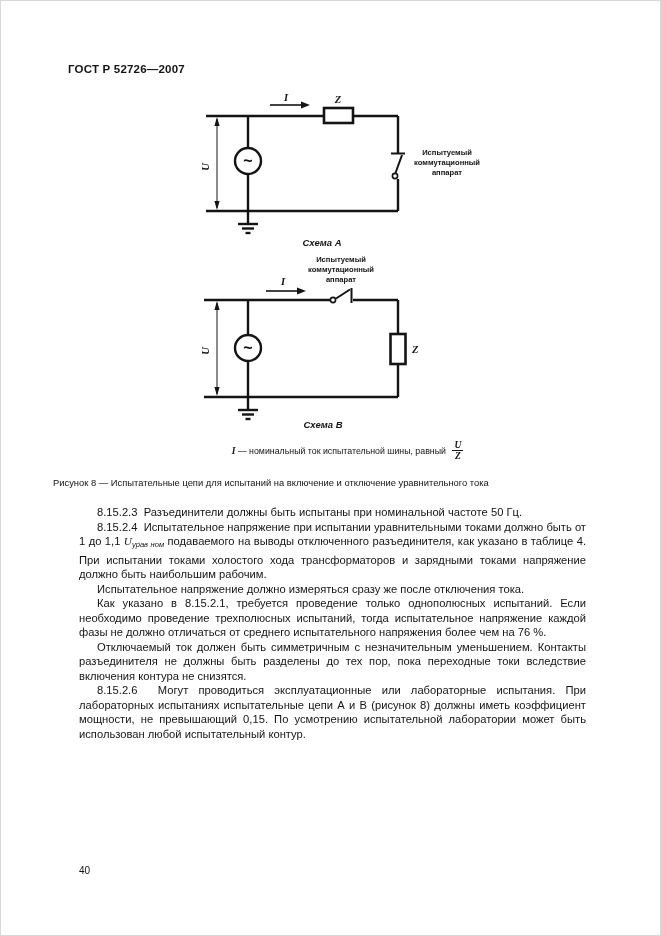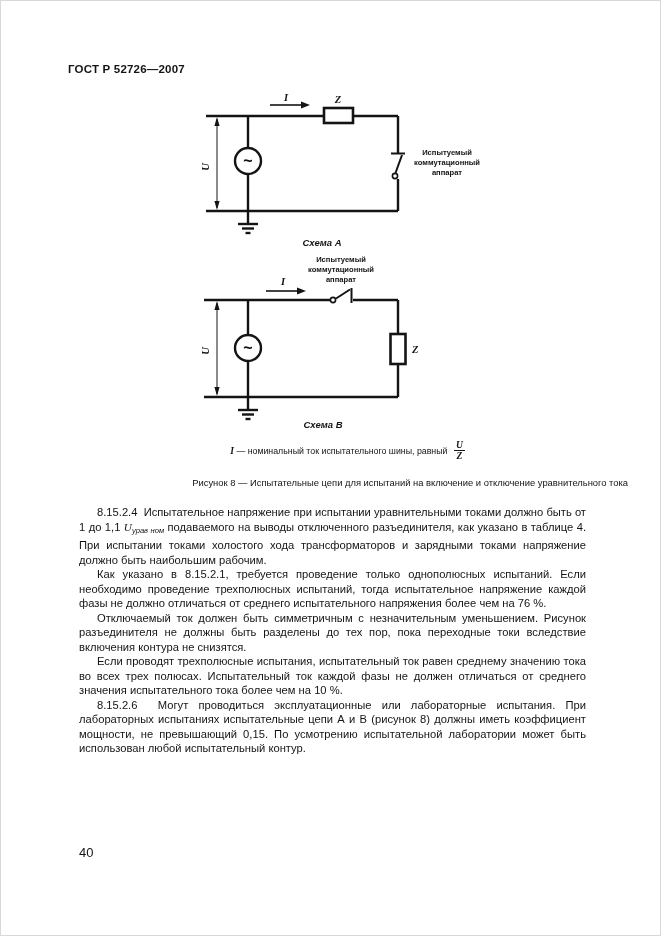--- a/index.html
+++ b/index.html
@@ -24,31 +24,31 @@
   }
   .note-sym { font-family:"Liberation Serif","DejaVu Serif",serif; font-style:italic; font-weight:bold; font-size:9.5px; }
   .frac {
     display:inline-flex; flex-direction:column; text-align:center; vertical-align:middle;
     font-family:"Liberation Serif","DejaVu Serif",serif; font-style:italic; font-weight:bold;
     font-size:9.5px; line-height:1.1; margin-left:4px; position:relative; top:-1px;
   }
   .frac-num { padding:0 2px; }
   .frac-den { border-top:1.1px solid #141414; padding:0 2px; }
   .figcap {
-    position:absolute; top:476px; left:52px; right:32px; text-align:right;
+    position:absolute; top:476px; left:52px; right:32px; text-align:left;
     font-size:9.4px; color:#141414;
   }
   .body-text {
     position:absolute; left:78px; top:504px; width:507px;
     font-size:11.2px; line-height:14.5px; text-align:justify;
   }
   .body-text p { margin:0; text-indent:18px; }
   .run-var { font-family:"Liberation Serif","DejaVu Serif",serif; font-style:italic; }
   .run-sub { font-size:7.6px; vertical-align:-2px;font-style:italic; }
-  .page-number { position:absolute; left:78px; top:844px; font-size:13px; }
+  .page-number { position:absolute; left:78px; top:864px; font-size:10px; }
 </style>
 </head>
 <body>
 
 <div class="page">
 
   <div class="doc-header">ГОСТ Р 52726—2007</div>
 
   <svg class="scheme" style="left:185px; top:88px;" width="300" height="162" viewBox="0 0 300 162">
     <g stroke="#141414" stroke-width="2.4" fill="none">
@@ -129,32 +129,33 @@
       <line x1="62" y1="146" x2="62" y2="159" stroke-width="2.4"></line>
       <line x1="52" y1="159" x2="72" y2="159" stroke-width="2.4"></line>
       <line x1="56" y1="163.5" x2="68" y2="163.5" stroke-width="2.4"></line>
       <line x1="59.5" y1="168" x2="64.5" y2="168" stroke-width="2.4"></line>
     </g>
     <text class="schemecap" x="137" y="177" text-anchor="middle">Схема B</text>
   </svg>
 
   <div class="note">
     <span class="note-sym">I</span>
-    <span>—  номинальный ток испытательного шины, равный</span>
+    <span>—  номинальный ток испытательной шины, равный</span>
     <span class="frac">
       <span class="frac-num">U</span>
       <span class="frac-den">Z</span>
     </span>
   </div>
 
   <div class="figcap">Рисунок 8 — Испытательные цепи для испытаний на включение и отключение уравнительного тока</div>
 
   <div class="body-text">
+      <p><span>8.15.2.3&nbsp;&nbsp;Разъединители должны быть испытаны при номинальной частоте 50 Гц.</span></p>
       <p><span>8.15.2.4&nbsp;&nbsp;Испытательное напряжение при испытании уравнительными токами должно быть от 1 до 1,1 </span><span class="run-var">U</span><span class="run-sub">урав&nbsp;ном</span><span> подаваемого на выводы отключенного разъединителя, как указано в таблице 4. При испытании токами холостого хода трансформаторов и зарядными токами напряжение должно быть наибольшим рабочим.</span></p>
+      <p><span>Испытательное напряжение должно измеряться сразу же после отключения тока.</span></p>
       <p><span>Как указано в 8.15.2.1, требуется проведение только однополюсных испытаний. Если необходимо проведение трехполюсных испытаний, тогда испытательное напряжение каждой фазы не должно отличаться от среднего испытательного напряжения более чем на 76 %.</span></p>
-      <p><span>Отключаемый ток должен быть симметричным с незначительным уменьшением. Рисунок разъединителя не должны быть разделены до тех пор, пока переходные токи вследствие включения контура не снизятся.</span></p>
-      <p><span>Если проводят трехполюсные испытания, испытательный ток равен среднему значению тока во всех трех полюсах. Испытательный ток каждой фазы не должен отличаться от среднего значения испытательного тока более чем на 10 %.</span></p>
+      <p><span>Отключаемый ток должен быть симметричным с незначительным уменьшением. Контакты разъединителя не должны быть разделены до тех пор, пока переходные токи вследствие включения контура не снизятся.</span></p>
       <p><span>8.15.2.6&nbsp;&nbsp;Могут проводиться эксплуатационные или лабораторные испытания. При лабораторных испытаниях испытательные цепи А и В (рисунок 8) должны иметь коэффициент мощности, не превышающий 0,15. По усмотрению испытательной лаборатории может быть использован любой испытательный контур.</span></p>
     </div>
 
   <div class="page-number">40</div>
 
 </div>
 
 </body></html>

